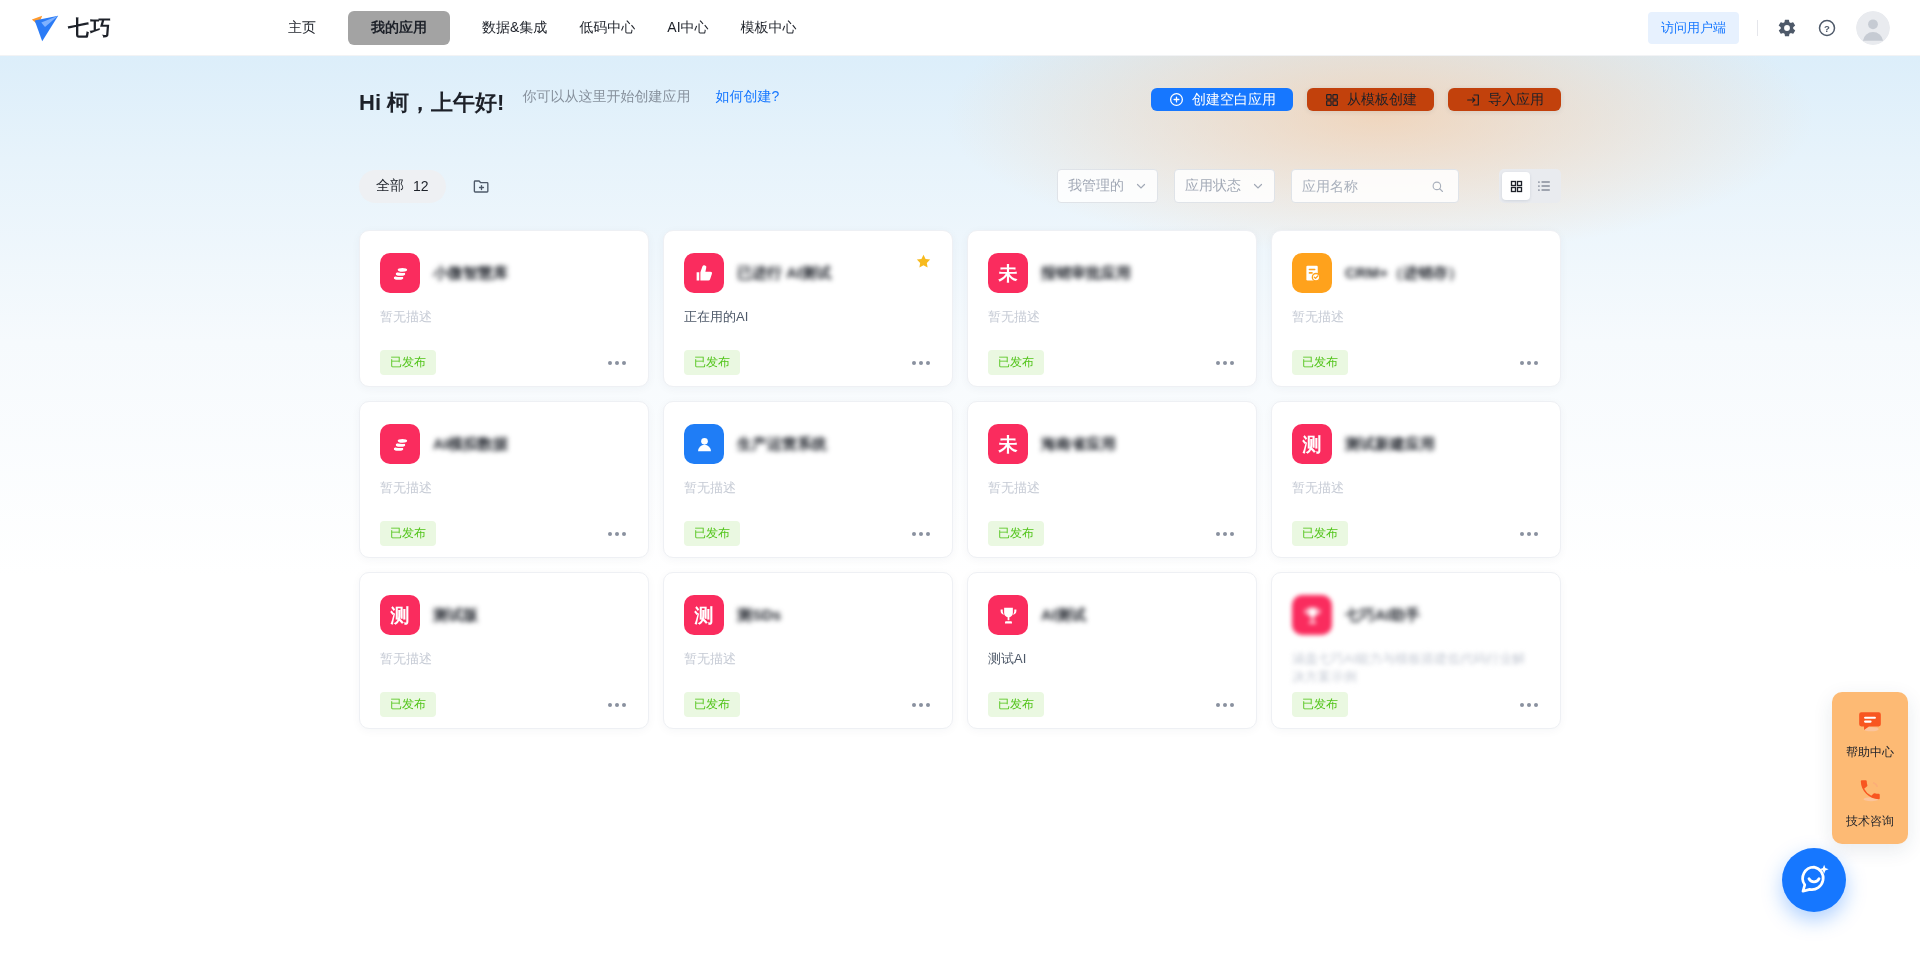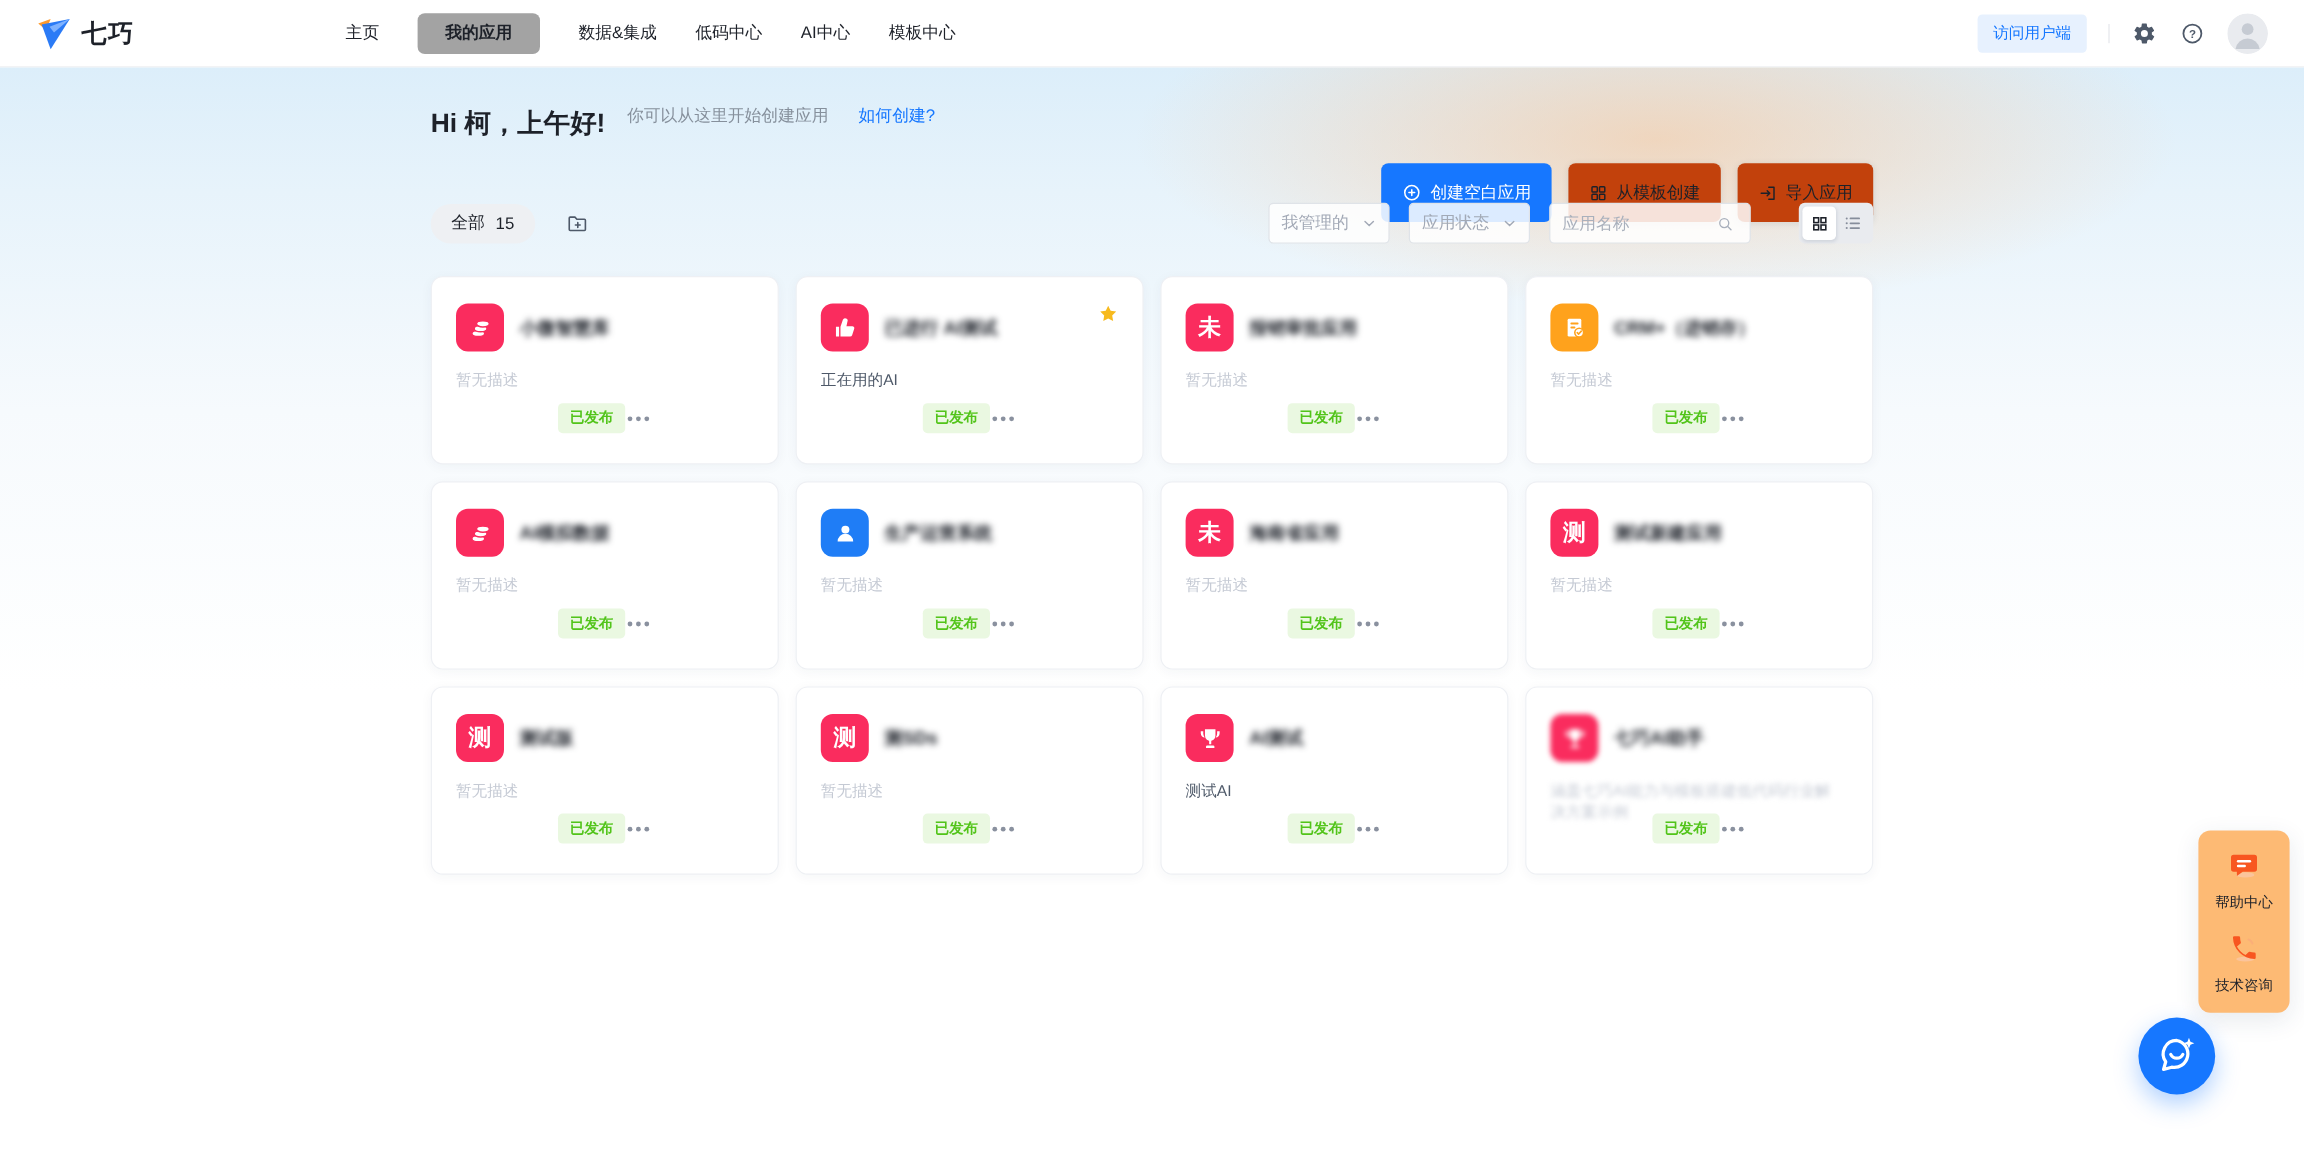--- a/index.html
+++ b/index.html
@@ -30,21 +30,21 @@
 
   .content { position:relative; z-index:1; width:1202px; margin:0 auto; }
 
   
   .hero-row { display:flex; margin-top:32px; height:36px; }
   .greeting { font-size:22px; font-weight:700; color:#1d2129; }
   .hero-sub { font-size:14px; color:#86909c; margin-left:18px; }
   .hero-link { font-size:14px; color:#1677ff; margin-left:25px; text-decoration:none; cursor:pointer; }
   .hero-actions { margin-left:auto; display:flex; gap:14px; }
   .btn { display:flex; align-items:center; gap:7px; font-size:14px; border:none;
-    border-radius:6px; padding:0 17px; height:49px; cursor:pointer; white-space:nowrap;margin-top:48px; }
+    border-radius:6px; padding:0 17px; height:23px; cursor:pointer; white-space:nowrap; }
   .btn-primary { background:#1677ff; color:#fff; }
   .btn-white { background:#c2410c; color:#1d2129; box-shadow:0 1px 5px rgba(31,56,88,.10); }
 
   
   .toolbar { display:flex; align-items:center; margin-top:44px; height:36px; }
   .all-pill { display:flex; align-items:center; gap:9px; background:#eef0f3; border-radius:17px;
     padding:0 17px; height:33px; font-size:14px; color:#1d2129; cursor:pointer; }
   .folder-btn { margin-left:26px; display:flex; align-items:center; cursor:pointer; }
   .toolbar-right { margin-left:auto; display:flex; align-items:center; gap:16px; }
   .select { display:flex; align-items:center; justify-content:space-between; width:101px; height:34px;
@@ -70,22 +70,22 @@
     align-items:center; justify-content:center; }
   .app-icon .glyph-char { color:#fff; font-size:19px; font-weight:700; line-height:1; }
   .card-title { font-size:15px; font-weight:700; color:#1d2129; white-space:nowrap;
     overflow:hidden; max-width:185px; }
   .card-desc { margin-top:15px; font-size:13px; line-height:18px; color:#4e5969;
     max-height:36px; overflow:hidden; padding-right:6px; }
   .card-desc.muted { color:#c5cad4; }
   .blurred { filter:blur(2.6px); }
   .blurred-soft { filter:blur(2px); }
   .card-star { position:absolute; top:22px; right:20px; }
-  .card-foot { position:absolute; left:20px; right:20px; bottom:25px; display:flex;
-    align-items:center; justify-content:center;font-weight:bold; }
+  .card-foot { position:absolute; left:20px; right:20px; bottom:11px; display:flex;
+    align-items:center; justify-content:space-between; }
   .badge { font-size:12px; color:#52c41a; background:#eaf8e1; border-radius:4px; padding:4px 10px; }
   .more-btn { display:flex; gap:3px; padding:4px 2px; cursor:pointer; }
   .more-btn i { width:4px; height:4px; border-radius:50%; background:#8a919f; }
 
   
   .float-panel { position:fixed; right:12px; top:692px; width:76px; background:#fdba74; z-index:6;
     border-radius:10px; box-shadow:0 6px 20px rgba(31,56,88,.10); padding:16px 6px 14px; text-align:center;font-family:Liberation Mono, monospace; }
   .float-item { cursor:pointer; }
   .float-item + .float-item { margin-top:16px; }
   .float-label { display:block; margin-top:5px; font-size:12px; color:#1d2129; }
@@ -178,21 +178,21 @@
           </svg>
         </span>
         <span>导入应用</span>
       </button>
     </div>
   </div>
 
   <div class="toolbar">
     <div class="all-pill">
       <span>全部</span>
-      <span>15</span>
+      <span>12</span>
     </div>
     <span class="folder-btn">
       <svg viewBox="0 0 24 24" width="19" height="19" fill="none" stroke="#4e5969" stroke-width="1.7" stroke-linecap="round" stroke-linejoin="round">
         <path d="M3 6a1 1 0 0 1 1-1h5l2 2.2h8a1 1 0 0 1 1 1V18a1 1 0 0 1-1 1H4a1 1 0 0 1-1-1z"></path>
         <path d="M12 10.8v5M9.5 13.3h5"></path>
       </svg>
     </span>
     <div class="toolbar-right">
       <div class="select">
         <span>我管理的</span>

